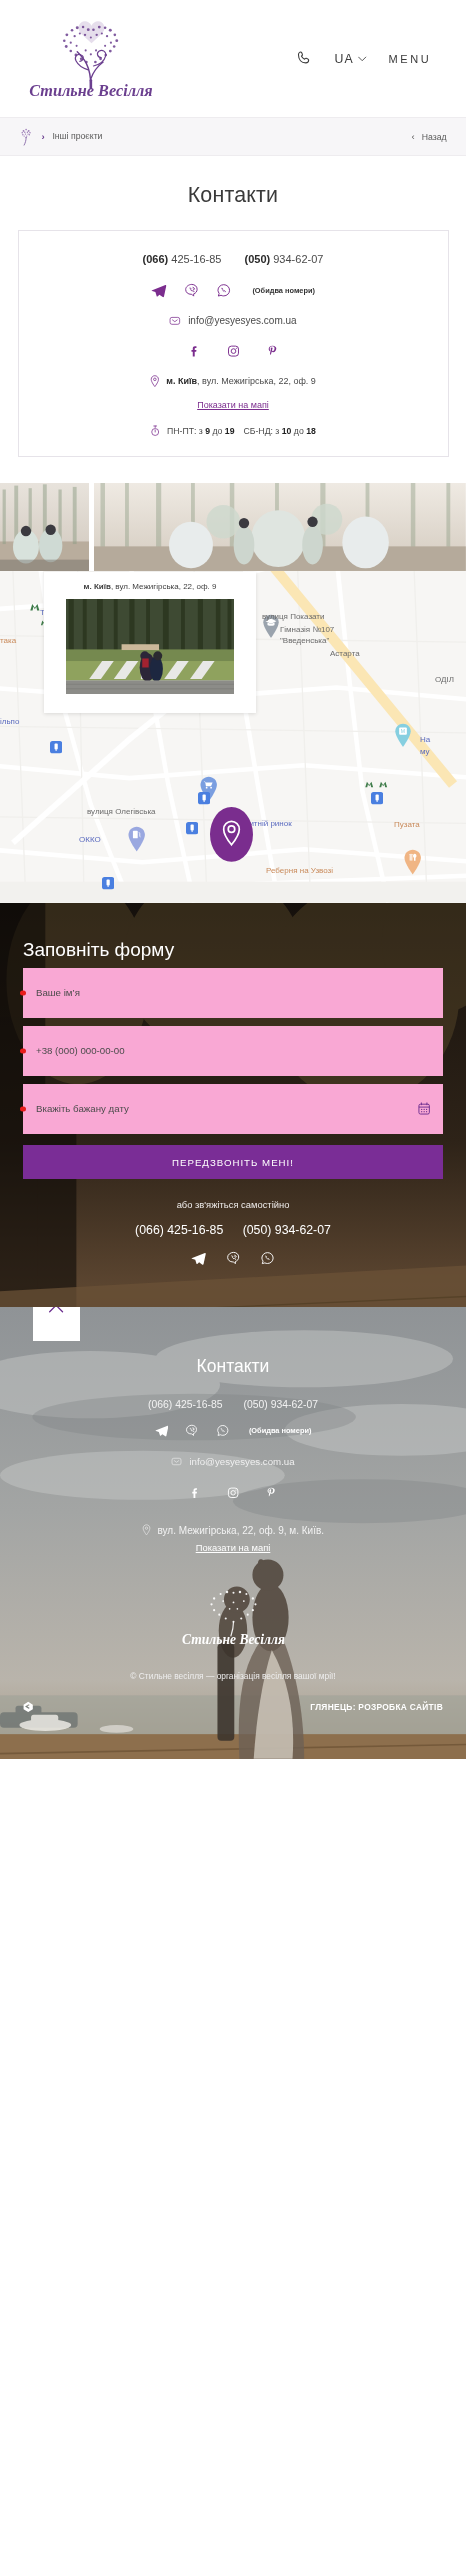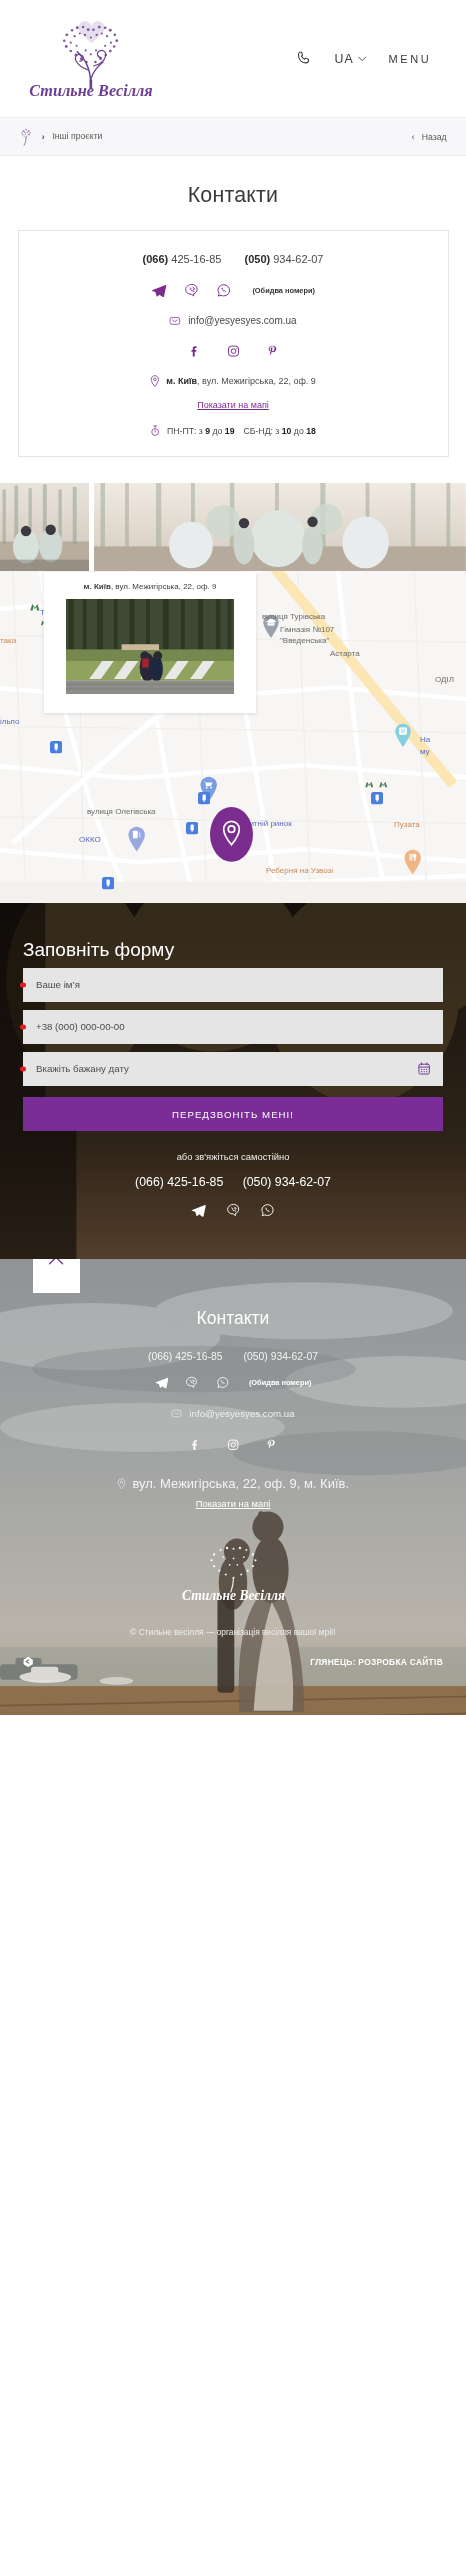--- a/index.html
+++ b/index.html
@@ -163,21 +163,21 @@
   .form-inner { position: relative; z-index: 3; padding: 0 23px; }
   .form-title {
     text-align: left; color: #fff; font-size: 19px;
     font-weight: 400; margin-bottom: 6.5px;
   }
   .form-sub {
     text-align: center; color: #f0eeee; font-size: 11px;
     line-height: 1.45; margin-bottom: 22px;
   }
   .fld {
-    position: relative; background: #e5e5e5; height: 34px;
+    position: relative; background: #f9a8d4; height: 50px;
     display: flex; align-items: center; padding: 0 13px; margin-bottom: 7.8px;
   }
   .fld .ph { font-size: 9.7px; color: #4c4c4c; }
   .req-dot {
     position: absolute; left: -2.6px; top: 50%; transform: translateY(-50%);
     width: 5.2px; height: 5.2px; border-radius: 50%; background: #e81c1c;
   }
   .cal-ic { margin-left: auto; width: 12.3px; height: 13px; color: #6b2d8e; }
   .submit {
     width: 100%; height: 34px; background: #7a2d96; border: none;
@@ -208,21 +208,21 @@
   .f-msgs { display: flex; justify-content: center; align-items: center; gap: 17px; margin-bottom: 18px; }
   .f-msgs .mi { width: 13.6px; height: 13.6px; color: #fff; cursor: pointer; }
   .f-both { font-size: 7.4px; font-weight: 700; color: #fff; margin-left: 2.6px; }
   .f-email { display: flex; justify-content: center; align-items: center; gap: 7.1px; margin-bottom: 19.4px; }
   .f-email .ei { width: 11px; height: 11px; color: #e8e8e8; }
   .f-email a { color: #f0f0f0; font-size: 9.7px; text-decoration: none; }
   .f-soc { display: flex; justify-content: center; gap: 26px; margin-bottom: 24.6px; }
   .f-soc .si { width: 12.3px; height: 13.6px; color: #fff; cursor: pointer; }
   .f-addr { display: flex; justify-content: center; align-items: center; gap: 6.5px; margin-bottom: 6.5px; }
   .f-addr .ai { width: 9px; height: 11.7px; color: #e6e6e6; }
-  .f-addr span { color: #f2f2f2; font-size: 13px; }
+  .f-addr span { color: #f2f2f2; font-size: 10px; }
   .f-maplink { color: #fff; font-size: 9.4px; text-decoration: underline; cursor: pointer; display:inline-block; margin-bottom: 30px;}
   .f-logo { display: flex; justify-content: center; margin-bottom: 26px; }
   .f-copy { color: #eeeeee; font-size: 8.4px; margin-bottom: 19.4px; }
   .f-dev { display: flex; justify-content: space-between; align-items: center; gap: 5.2px; padding-bottom: 30px; }
   .f-dev .di { width: 10.4px; height: 11.7px; color: #fff; }
   .f-dev span { color: #fff; font-size: 8.4px; font-weight: 700; letter-spacing: 0.3px; }
 </style>
 </head>
 <body>
 
@@ -603,21 +603,21 @@
     <svg class="mpin" style="left:364px;top:209px" width="10.4" height="9" viewBox="0 0 18 16">
         <path d="M2 13 L5 3 L9 9 L13 3 L16 13 L12.5 13 L11.2 7.5 L9 11 L6.8 7.5 L5.5 13 Z" fill="#3f7c4a"></path>
       </svg>
     <svg class="mpin" style="left:378px;top:209px" width="10.4" height="9" viewBox="0 0 18 16">
         <path d="M2 13 L5 3 L9 9 L13 3 L16 13 L12.5 13 L11.2 7.5 L9 11 L6.8 7.5 L5.5 13 Z" fill="#3f7c4a"></path>
       </svg>
 
     <div id="map-labels">
         <div class="mlabel blue" style="left: 40px; top: 37px;">Тараса Шевченка</div>
         <div class="mlabel green" style="left: 164px; top: 55px;">Sport Life</div>
-        <div class="mlabel gray" style="left: 262px; top: 41px;">вулиця Турівська</div>
+        <div class="mlabel gray" style="left: 262px; top: 41px;">вулиця Показати</div>
         <div class="mlabel gray" style="left: 280px; top: 54px;">Гімназія №107</div>
         <div class="mlabel gray" style="left: 280px; top: 65px;">"Введенська"</div>
         <div class="mlabel gray" style="left: 330px; top: 78px;">Астарта</div>
         <div class="mlabel orange" style="left: 0px; top: 65px;">така</div>
         <div class="mlabel blue" style="left: 95px; top: 85px;">АТБ-Маркет</div>
         <div class="mlabel blue" style="left: 0px; top: 98px; margin-top: 48px;">ільпо</div>
         <div class="mlabel gray" style="left: 435px; top: 104px;">ОДІЛ</div>
         <div class="mlabel gray" style="left: 87px; top: 236px;">вулиця Олегівська</div>
         <div class="mlabel blue" style="left: 242px; top: 248px;">Житній ринок</div>
         <div class="mlabel blue" style="left: 79px; top: 264px;">ОККО</div>

